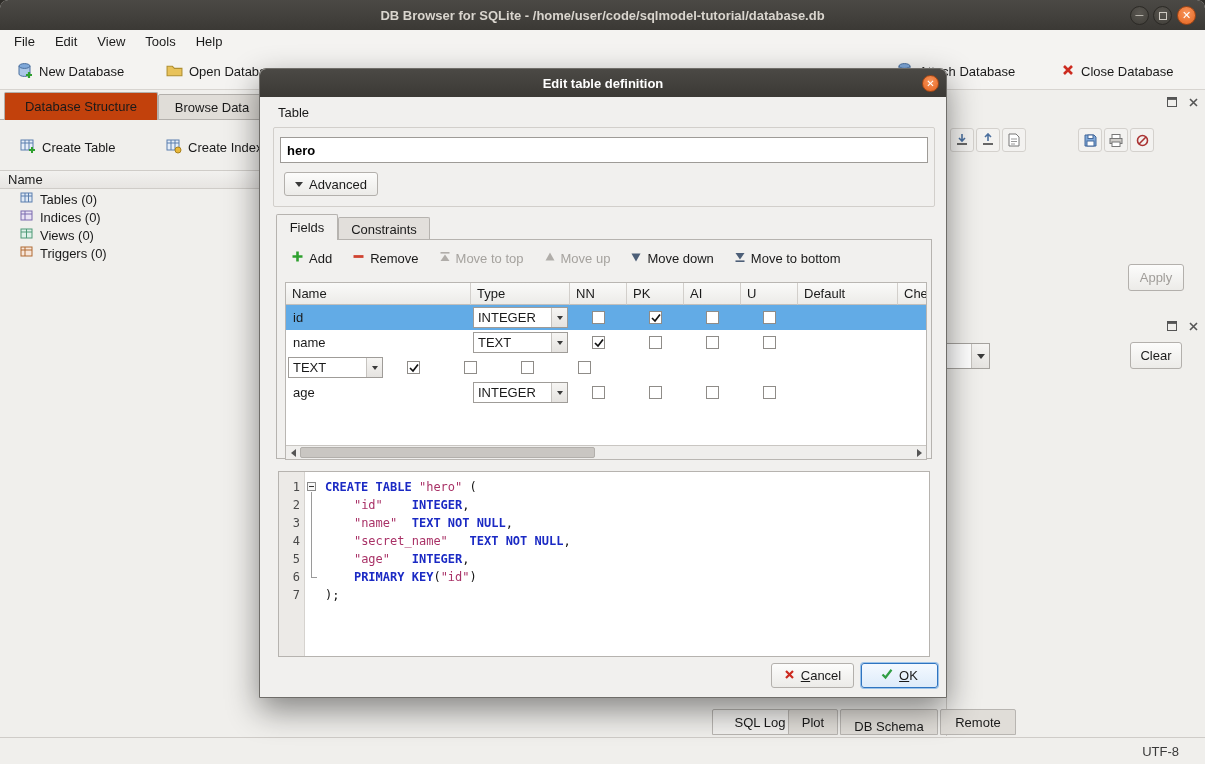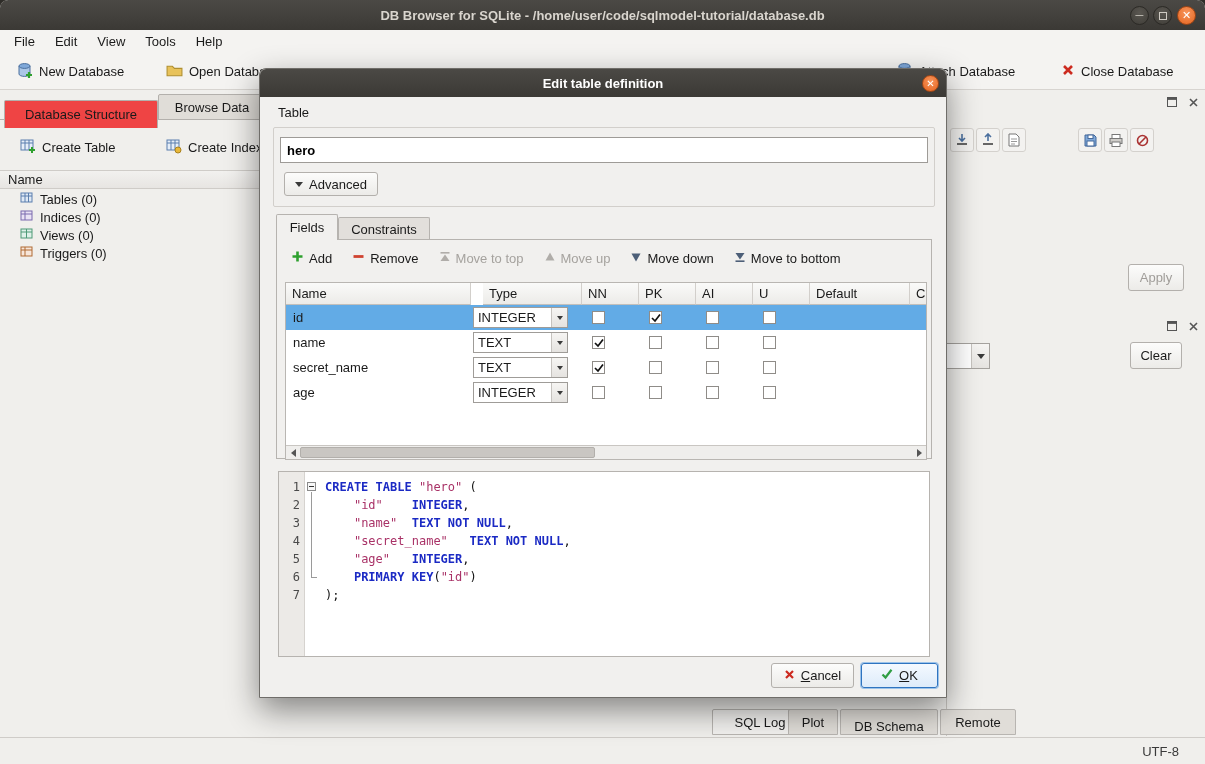--- a/index.html
+++ b/index.html
@@ -21,21 +21,21 @@
   
   .menubar{left:0;top:30px;width:1205px;height:23px;background:#f4f3f1;display:flex;align-items:center;padding-left:4px;}
   .menuitem{padding:2px 10px;}
   .toolbar{left:0;top:53px;width:1205px;height:37px;background:#f4f3f1;border-bottom:1px solid #d7d4d0;}
   .tbtn{position:absolute;top:4px;height:29px;display:flex;align-items:center;gap:6px;padding:0 8px;border-radius:3px;}
   .tbtn svg{flex:0 0 auto;}
 
   
   .maintabline{left:0;top:119px;width:946px;height:1px;background:#b3b0ac;}
   .mtab{position:absolute;display:flex;align-items:center;justify-content:center;border:1px solid #b3b0ac;}
-  .mtab.sel{top:100px;height:28px;background:#ef4444;border-bottom:none;z-index:2;border-radius:2px 2px 0 0;}
+  .mtab.sel{top:92px;height:28px;background:#c2410c;border-bottom:none;z-index:2;border-radius:2px 2px 0 0;}
   .mtab.uns{top:94px;height:26px;background:#e0ddd8;border-radius:2px 2px 0 0;}
 
   
   .flatbtn{position:absolute;display:flex;align-items:center;gap:6px;padding:0 8px;height:26px;}
   .treeheader{left:0;top:170px;width:946px;height:19px;background:linear-gradient(#f2f1ef,#e7e5e2);
               border-top:1px solid #cfccc8;border-bottom:1px solid #cfccc8;display:flex;align-items:center;padding-left:8px;}
   .treerow{position:absolute;left:0;width:946px;height:18px;display:flex;align-items:center;gap:6px;padding-left:20px;}
 
   
   .vsep{left:946px;top:90px;width:1px;height:646px;background:#c9c6c2;}
@@ -415,21 +415,21 @@
                 <rect x="1.5" y="9.4" width="9" height="1.6" fill="#4d5f78"></rect>
               </svg>
           </span>
           <span>Move to bottom</span>
         </div>
       </div>
 
       <div class="gridwrap">
         <div class="ghead">
           <div class="ghc" style="width:185px;">Name</div>
-          <div class="ghc" style="width:99px;margin-left:12px;">Type</div>
+          <div class="ghc" style="width:99px;">Type</div>
           <div class="ghc" style="width:57px;">NN</div>
           <div class="ghc" style="width:57px;">PK</div>
           <div class="ghc" style="width:57px;">AI</div>
           <div class="ghc" style="width:57px;">U</div>
           <div class="ghc" style="width:100px;">Default</div>
           <div class="ghc" style="width:60px;">Check</div>
         </div>
 
         <div class="grow selrow">
           <div class="gc name" style="width:185px;">id</div>
@@ -485,21 +485,20 @@
             <span class="checkbox"></span>
           </div>
           <div class="gc" style="width:57px;">
             <span class="checkbox"></span>
           </div>
           <div class="gc" style="width:100px;"></div>
           <div class="gc" style="width:60px;"></div>
         </div>
 
         <div class="grow">
-          <div class="gc name" style="width:185px;">secret_name</div>
           <div class="gc" style="width:99px;">
             <div class="combo">
               <span class="cv">TEXT</span>
               <span class="carr">
                   <span class="tri-down"></span>
                 </span>
             </div>
           </div>
           <div class="gc" style="width:57px;">
             <span class="checkbox checked">

